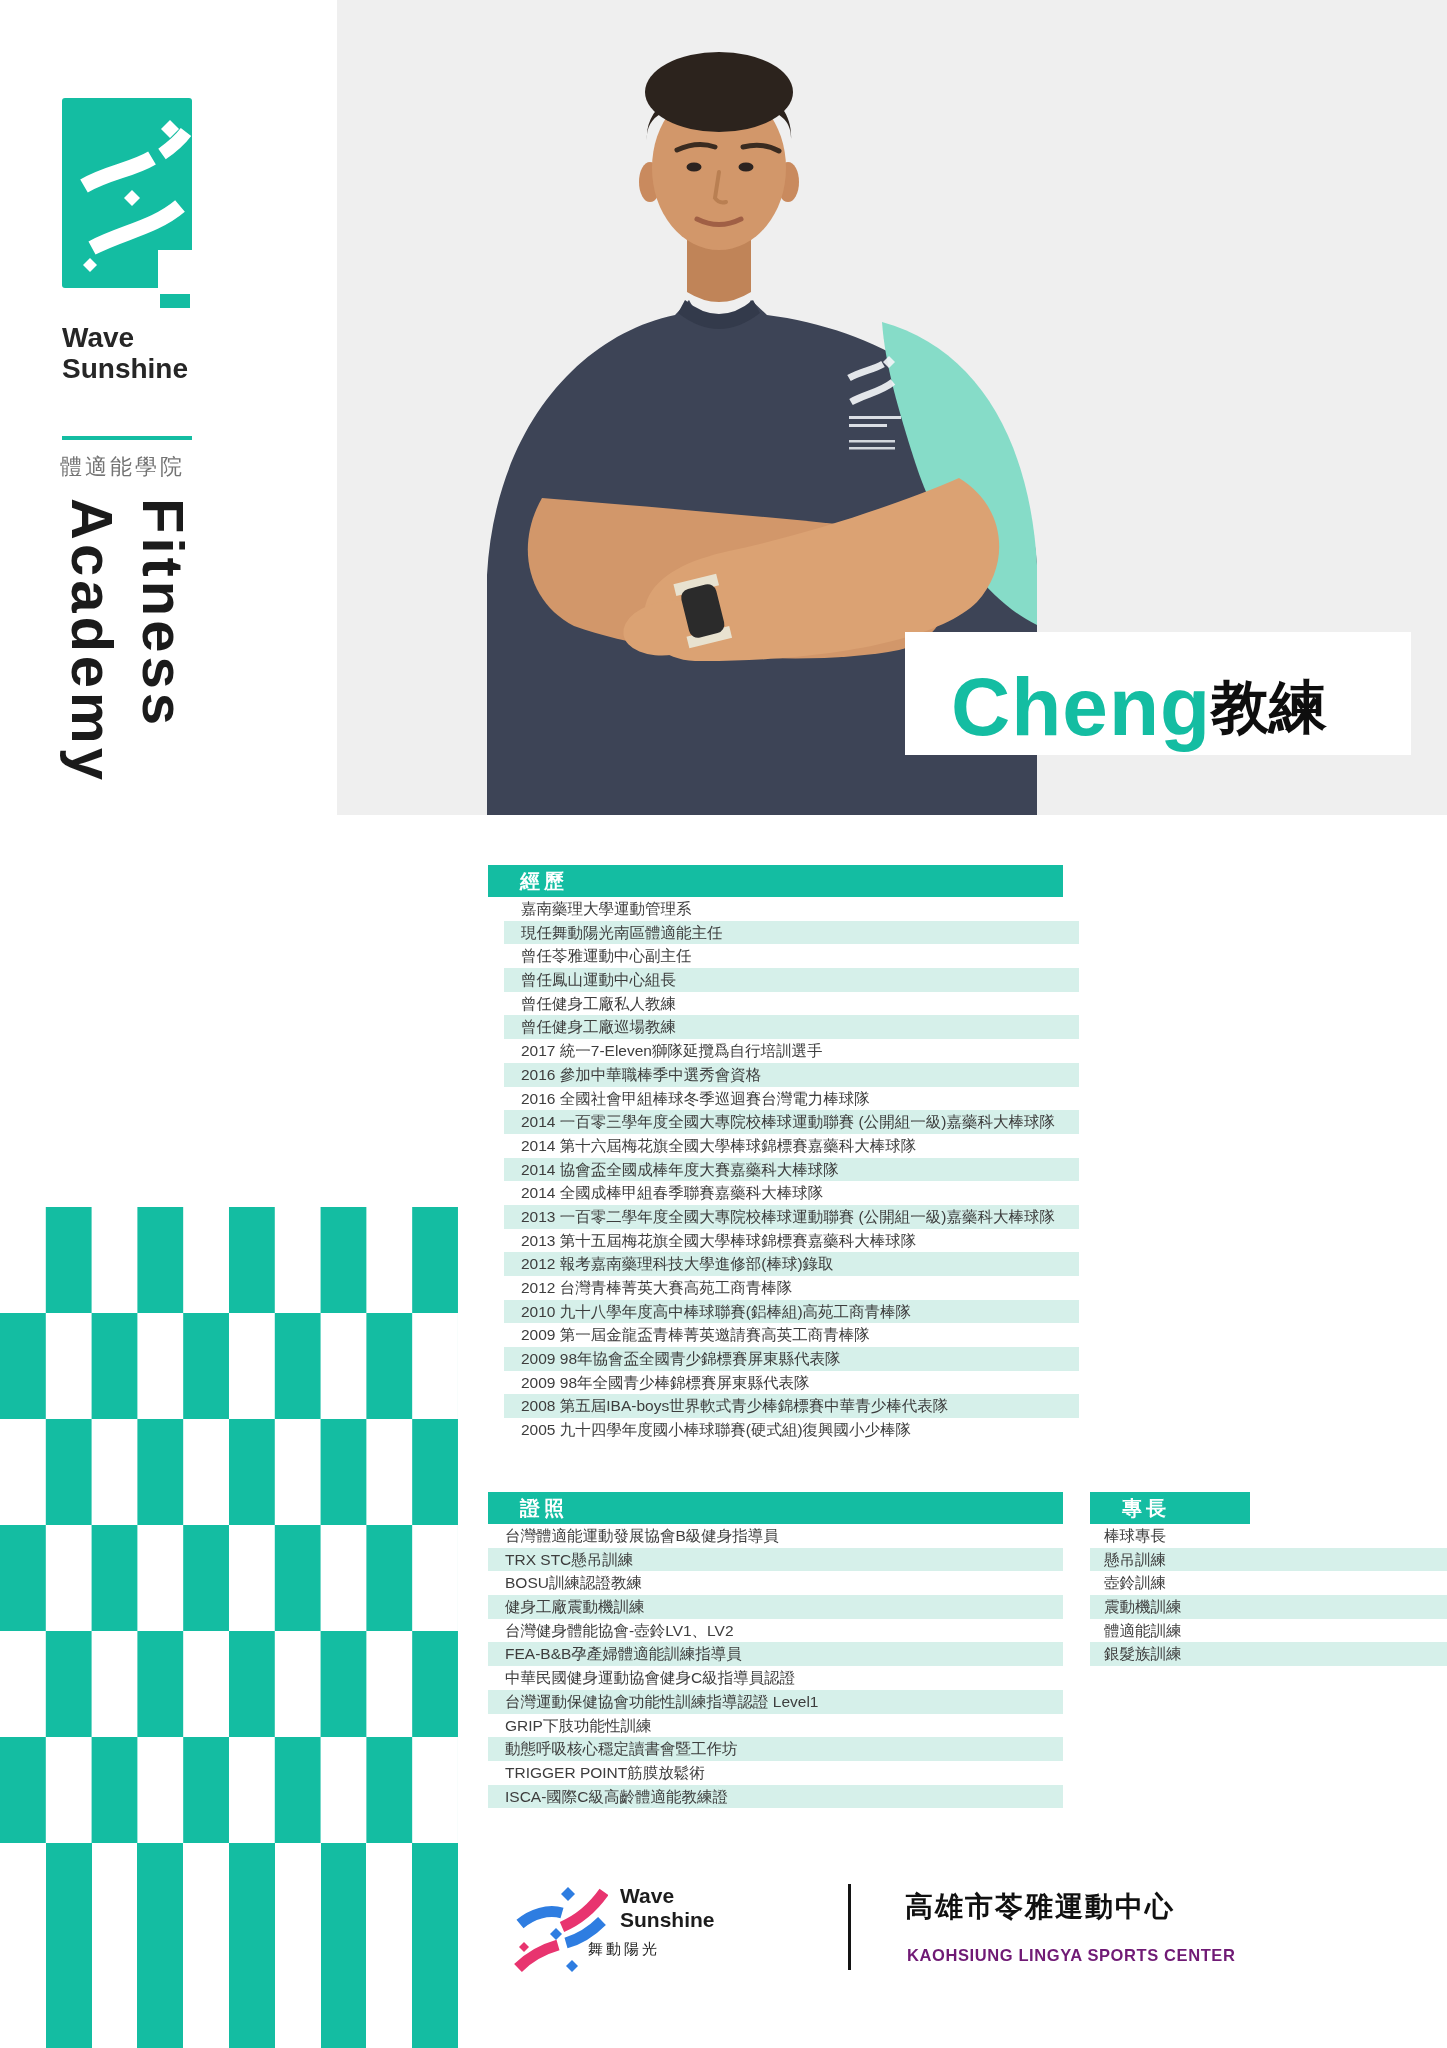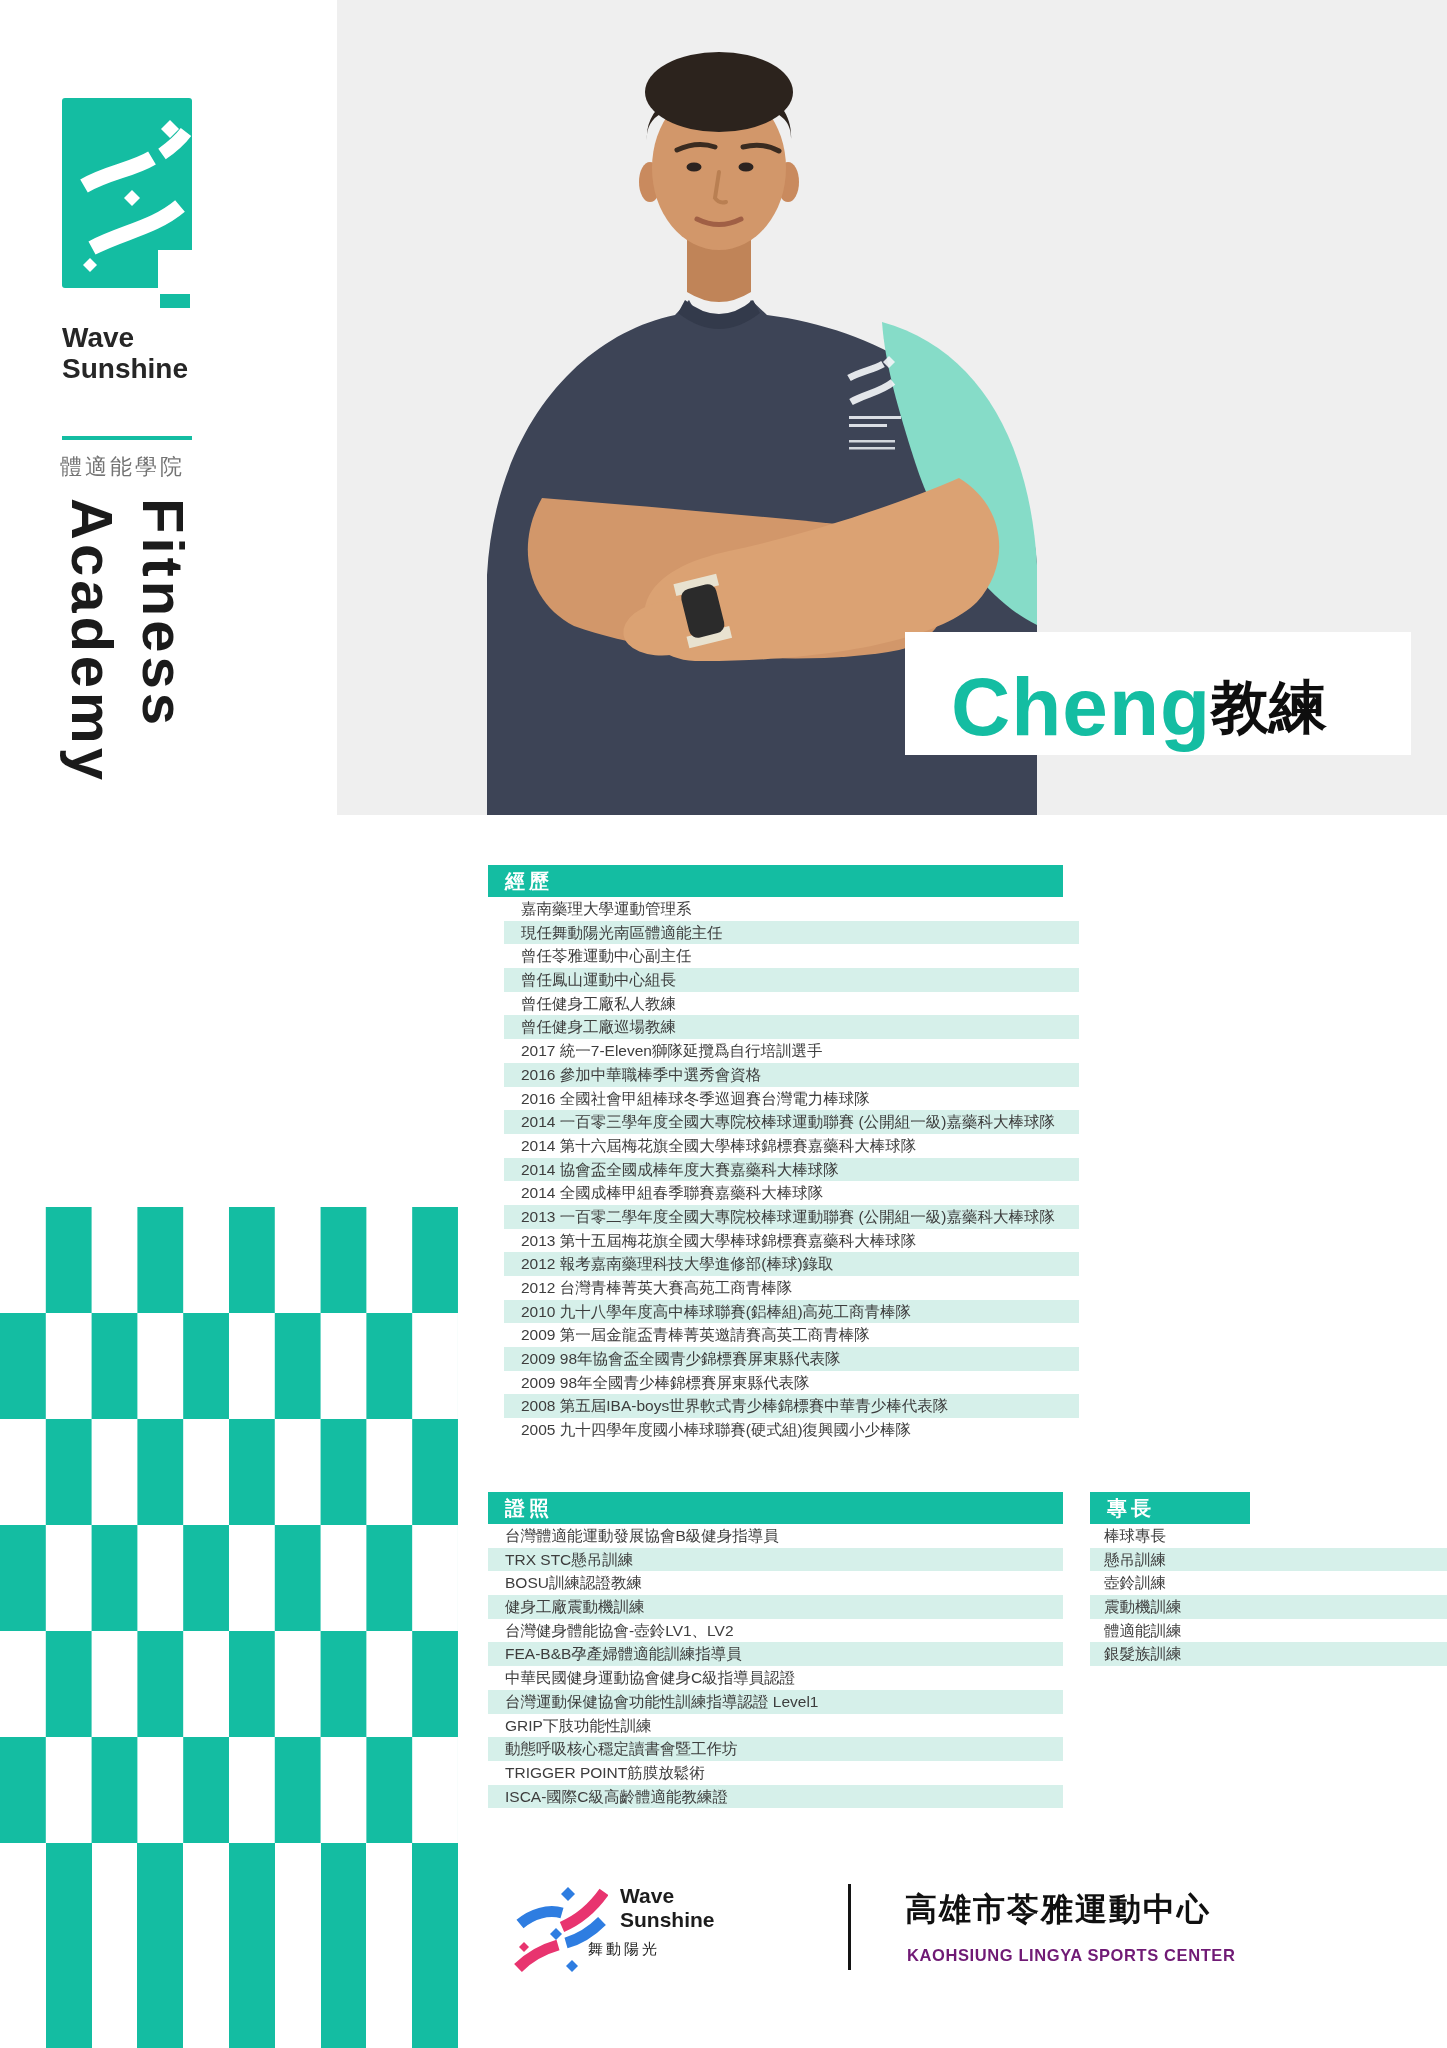--- a/index.html
+++ b/index.html
@@ -31,21 +31,21 @@
   .brand-rule{position:absolute;left:62px;top:436px;width:130px;height:4px;background:var(--accent);}
   .brand-cn{position:absolute;left:60px;top:452px;font-size:22px;font-weight:400;letter-spacing:3px;color:#737373;}
   .vertical-title{
     position:absolute;left:198px;top:498px;width:345px;height:140px;
     transform:rotate(90deg);transform-origin:0 0;
     font-size:58px;font-weight:800;line-height:1.22;letter-spacing:4px;color:#1b1b1b;white-space:nowrap;
   }
   
   .sec-header{
     position:absolute;height:32px;background:var(--accent);color:#ffffff;
-    font-size:20px;font-weight:700;letter-spacing:4px;line-height:33px;padding-left:17px;box-sizing:border-box;
+    font-size:20px;font-weight:700;letter-spacing:4px;line-height:33px;padding-left:32px;box-sizing:border-box;
   }
   .sec-list{position:absolute;}
   .row{
     height:23.7px;line-height:23.7px;font-size:15.5px;color:#3d3d3d;
     padding-left:17px;white-space:nowrap;overflow:visible;
   }
   .row:nth-child(even){background:var(--mint);}
   #exp-header{left:488px;top:865px;width:575px;}
   #exp-list{left:504px;top:897px;width:575px;}
   #cert-header{left:488px;top:1492px;width:575px;}
@@ -60,21 +60,21 @@
   }
   .checker-bottom{
     position:absolute;left:0;top:1843px;width:458px;height:205px;
     background:repeating-linear-gradient(90deg, #ffffff 0 45.8px, var(--accent) 45.8px 91.6px);
   }
   
   .footer-logo{position:absolute;left:512px;top:1882px;width:96px;height:92px;}
   .footer-brand{position:absolute;left:620px;top:1884px;font-size:21px;font-weight:700;line-height:1.15;color:#1c1c1c;}
   .footer-brand-cn{position:absolute;left:588px;top:1940px;font-size:15px;font-weight:500;letter-spacing:3px;color:#222222;}
   .footer-divider{position:absolute;left:848px;top:1884px;width:3px;height:86px;background:#141414;}
-  .center-cn{position:absolute;left:905px;top:1888px;font-size:32px;font-weight:800;letter-spacing:2px;color:#101010;white-space:nowrap;}
+  .center-cn{position:absolute;left:905px;top:1888px;font-size:28px;font-weight:800;letter-spacing:2px;color:#101010;white-space:nowrap;}
   .center-en{position:absolute;left:907px;top:1946px;font-size:16.5px;font-weight:700;letter-spacing:0.6px;color:#701a75;white-space:nowrap;}
 </style>
 </head>
 <body>
 
 <div class="page">
 
   <div class="photo-area">
     <svg width="1110" height="815" viewBox="0 0 1110 815">
       <rect x="0" y="0" width="1110" height="815" fill="var(--photo_bg)"></rect>

